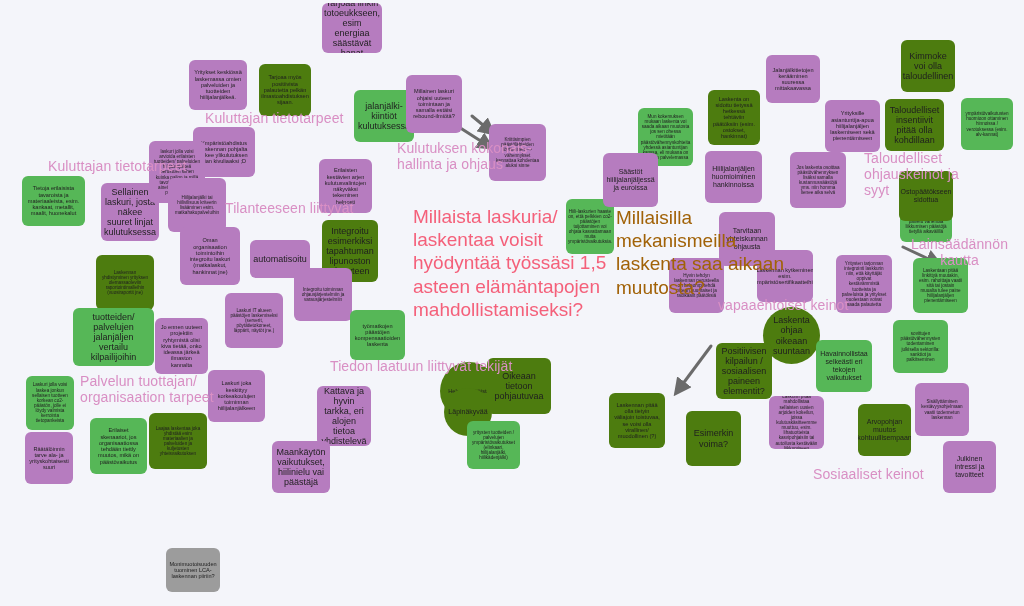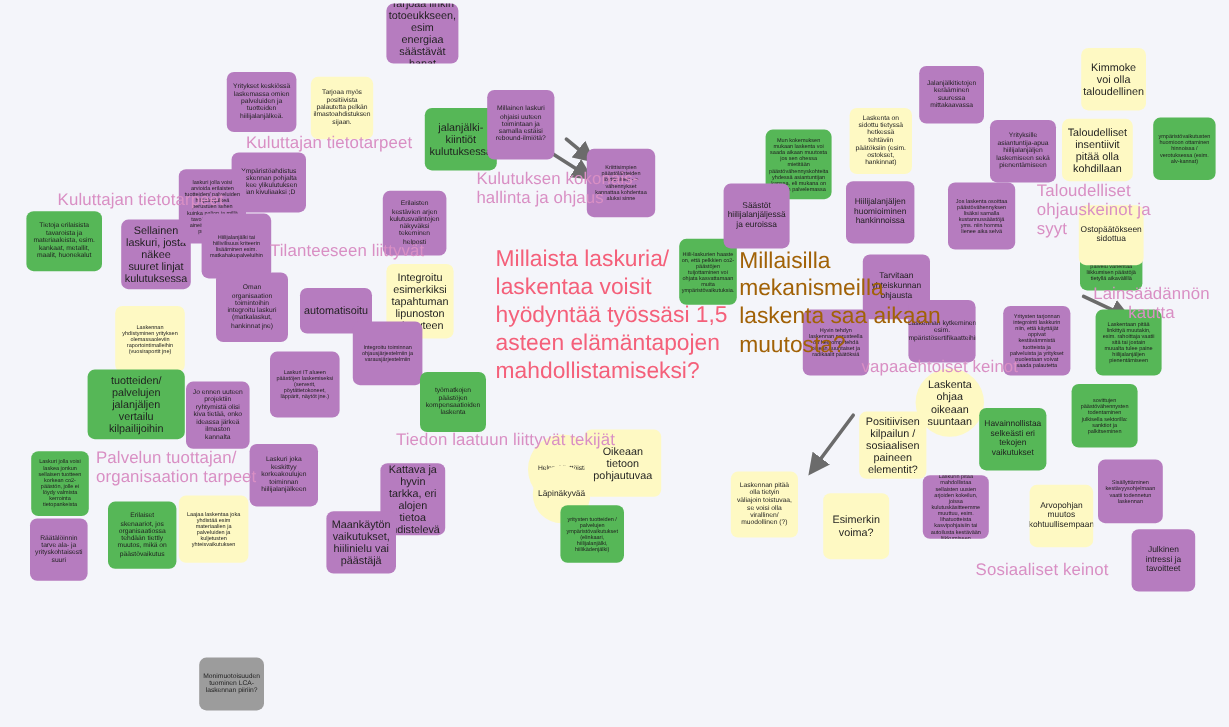--- a/index.html
+++ b/index.html
@@ -19,21 +19,21 @@
     text-align:center;
     color:#1f1f1f;
     line-height:1.12;
     padding:4px 5px;
     overflow:hidden;
     word-wrap:break-word;
     hyphens:auto;
   }
   .purple{background:#b67cbf;}
   .green{background:#56b757;}
-  .orange{background:#fef9c3;}
+  .orange{background:#4d7c0f;}
   .grey{background:#9c9c9c;}
   .circle{border-radius:50%;}
   .label{
     position:absolute;
     color:#d98fc4;
     font-size:14px;
     line-height:1.15;
     white-space:pre-line;
     letter-spacing:.1px;
   }
@@ -90,21 +90,21 @@
       <div class="note purple tiny" style="left: 225px; top: 293px; width: 58px; height: 55px;">Laskuri IT alueen päästöjen laskemiseksi (serverit, pöytätietokoneet, läppärit, näytöt jne.)</div>
       <div class="note green m" style="left: 73px; top: 308px; width: 81px; height: 58px;">tuotteiden/ palvelujen jalanjäljen vertailu kilpailijoihin</div>
       <div class="note purple xs" style="left: 155px; top: 318px; width: 53px; height: 56px;">Jo ennen uuteen projektiin ryhtymistä olisi kiva tietää, onko ideassa järkeä ilmaston kannalta</div>
       <div class="note green xs" style="left: 350px; top: 310px; width: 55px; height: 50px;">työmatkojen päästöjen kompensaatioiden laskenta</div>
       <div class="note purple xs" style="left: 208px; top: 370px; width: 57px; height: 52px;">Laskuri joka keskittyy korkeakoulujen toiminnan hiilijalanjälkeen</div>
       <div class="note purple m" style="left: 317px; top: 386px; width: 54px; height: 60px;">Kattava ja hyvin tarkka, eri alojen tietoa yhdistelevä</div>
       <div class="note green tiny" style="left: 26px; top: 376px; width: 48px; height: 54px;">Laskuri jolla voisi laskea jonkun sellaisen tuotteen korkean co2-päästön, jolle ei löydy valmista kerrointa tietopankeista</div>
       <div class="note green xs" style="left: 90px; top: 418px; width: 57px; height: 56px;">Erilaiset skenaariot, jos organisaatiossa tehdään tiettly muutos, mikä on päästövaikutus</div>
       <div class="note orange tiny" style="left: 149px; top: 413px; width: 58px; height: 56px;">Laajaa laskentaa joka yhdistää esim materiaalien ja palveluiden ja kuljetusten yhteisvaikutuksen</div>
       <div class="note purple xs" style="left: 25px; top: 432px; width: 48px; height: 52px;">Räätälöinnin tarve ala- ja yrityskohtaisesti suuri</div>
-      <div class="note purple m" style="left: 272px; top: 426px; width: 58px; height: 52px;">Maankäytön vaikutukset, hiilinielu vai päästäjä</div>
+      <div class="note purple m" style="left: 272px; top: 441px; width: 58px; height: 52px;">Maankäytön vaikutukset, hiilinielu vai päästäjä</div>
       <div class="note orange xs circle" style="left: 440px; top: 362px; width: 58px; height: 58px;">Helppokäyttöistä</div>
       <div class="note orange s circle" style="left: 444px; top: 388px; width: 48px; height: 48px;">Läpinäkyvää</div>
       <div class="note orange m" style="left: 487px; top: 358px; width: 64px; height: 56px;">Oikeaan tietoon pohjautuvaa</div>
       <div class="note green tiny" style="left: 467px; top: 421px; width: 53px; height: 48px;">yritysten tuotteiden / palvelujen ympäristövaikutukset (elinkaari, hiilijalanjälki, hiilikädenjälki)</div>
       <div class="note green tiny" style="left: 566px; top: 199px; width: 48px; height: 55px;">Hiili-laskurien haaste on, että pelkkien co2-päästöjen tuijottaminen voi ohjata kasvattamaan muita ympäristövaikutuksia.</div>
       <div class="note orange xs" style="left: 708px; top: 90px; width: 52px; height: 55px;">Laskenta on sidottu tietyssä hetkessä tehtäviin päätöksiin (esim. ostokset, hankinnat)</div>
       <div class="note purple xs" style="left: 766px; top: 55px; width: 54px; height: 48px;">Jalanjälkitietojen kerääminen suuressa mittakaavassa</div>
       <div class="note orange m" style="left: 901px; top: 40px; width: 54px; height: 52px;">Kimmoke voi olla taloudellinen</div>
       <div class="note green tiny" style="left: 638px; top: 108px; width: 55px; height: 58px;">Mun kokemuksen mukaan laskenta voi saada aikaan muutosta jos sen ohessa mietitään päästövähennyskohteita yhdessä asiantuntijan kanssa, eli mukana on ihminen palvelemassa</div>
       <div class="note purple xs" style="left: 825px; top: 100px; width: 55px; height: 52px;">Yrityksille asiantuntija-apua hiilijalanjäljen laskemiseen sekä pienentämiseen</div>

